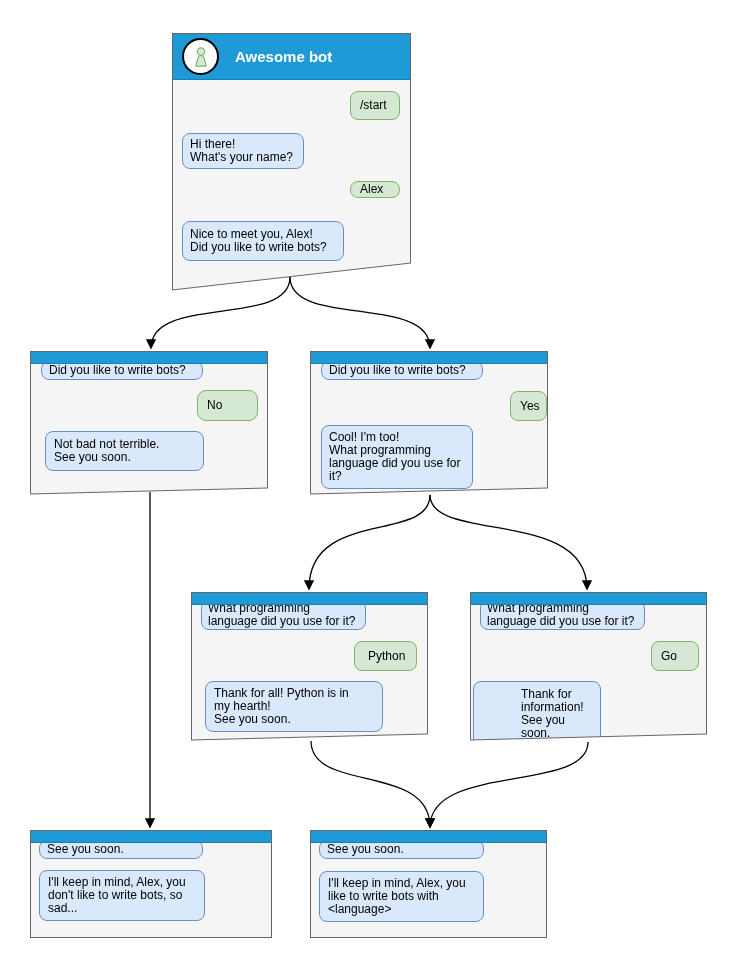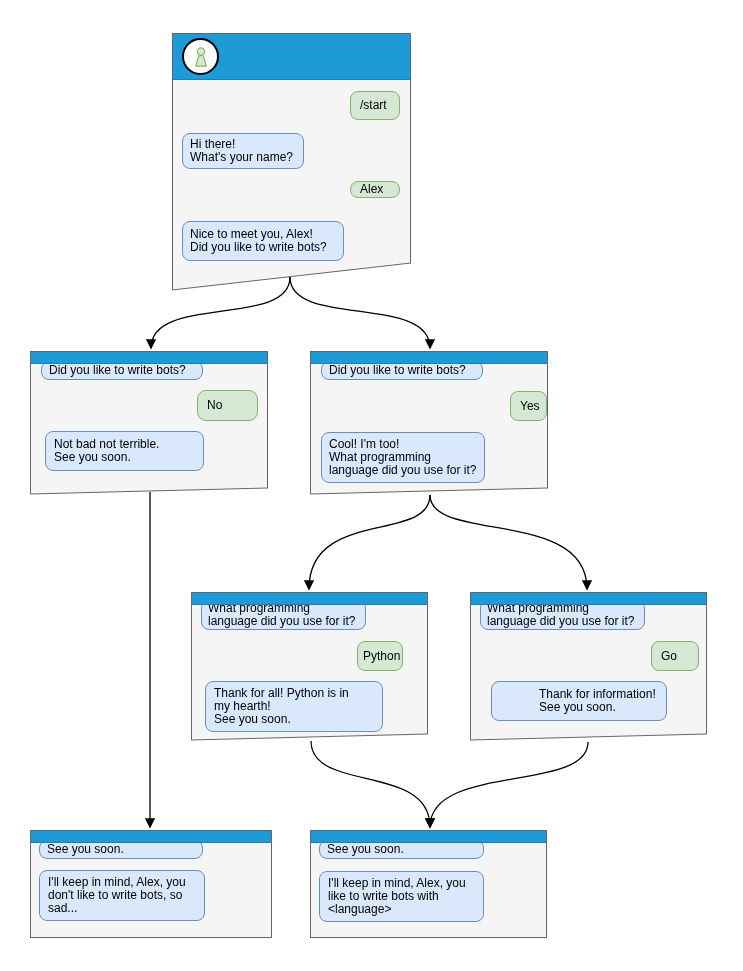--- a/index.html
+++ b/index.html
@@ -32,20 +32,21 @@
 
   <div class="node torn" style="left:172px;top:33px;width:239px;height:257px;
               clip-path:polygon(0 0,239px 0,239px 230px,0 257px);">
     <div class="titlebar">
       <div class="avatar">
         <svg width="26" height="26" viewBox="0 0 24 24">
           <circle cx="12" cy="7" r="3.4" fill="#d5e8d4" stroke="#82b366" stroke-width="1.1"></circle>
           <path d="M12 10.6 c 1.9 0 2.7 1.3 3 2.7 L16.7 20.5 H7.3 L9 13.3 c 0.3 -1.4 1.1 -2.7 3 -2.7 Z" fill="#d5e8d4" stroke="#82b366" stroke-width="1.1"></path>
         </svg>
       </div>
+      <div class="title">Awesome bot</div>
     </div>
     <div class="bubble user" style="right:10px;top:57px;width:50px;height:29px;text-align:right;">/start</div>
     <div class="bubble bot" style="left:9px;top:99px;width:122px;padding:4px 7px;">Hi there!
 What's your name?</div>
     <div class="bubble user" style="right:10px;top:147px;width:50px;height:17px;">Alex</div>
     <div class="bubble bot" style="left:9px;top:187px;width:162px;padding:6px 7px;">Nice to meet you, Alex!
 Did you like to write bots?</div>
   </div>
 
   <div class="node torn" style="left:30px;top:351px;width:238px;height:143px;
@@ -55,43 +56,43 @@
     <div class="bubble user" style="right:9px;top:38px;width:61px;height:31px;border-radius:9px;">No</div>
     <div class="bubble bot" style="left:14px;top:79px;width:159px;">Not bad not terrible.
 See you soon.</div>
   </div>
 
   <div class="node torn" style="left:310px;top:351px;width:238px;height:143px;
               clip-path:polygon(0 0,238px 0,238px 137px,0 143px);">
     <div class="strip"></div>
     <div class="bubble bot" style="left:10px;top:9px;width:162px;padding:2px 7px;">Did you like to write bots?</div>
     <div class="bubble user" style="right:0;top:39px;width:37px;height:30px;">Yes</div>
-    <div class="bubble bot" style="left:10px;top:80px;width:164px;padding:5px 7px;">Cool! I'm too!
+    <div class="bubble bot" style="left:10px;top:73px;width:152px;padding:5px 7px;">Cool! I'm too!
 What programming
 language did you use for it?</div>
   </div>
 
   <div class="node torn" style="left:191px;top:592px;width:237px;height:148px;
               clip-path:polygon(0 0,237px 0,237px 142px,0 148px);">
     <div class="strip"></div>
     <div class="bubble bot" style="left:9px;top:7px;width:165px;padding:1px 6px;">What programming
 language did you use for it?</div>
-    <div class="bubble user" style="right:24px;top:48px;width:46px;height:30px;padding:0 5px;">Python</div>
+    <div class="bubble user" style="right:10px;top:48px;width:63px;height:30px;padding:0 13px;">Python</div>
     <div class="bubble bot" style="left:13px;top:88px;width:178px;padding:5px 8px;">Thank for all! Python is in
 my hearth!
 See you soon.</div>
   </div>
 
   <div class="node torn" style="left:470px;top:592px;width:237px;height:148px;
               clip-path:polygon(0 0,237px 0,237px 142px,0 148px);">
     <div class="strip"></div>
     <div class="bubble bot" style="left:9px;top:7px;width:165px;padding:1px 6px;">What programming
 language did you use for it?</div>
     <div class="bubble user" style="right:7px;top:48px;width:48px;height:30px;">Go</div>
-    <div class="bubble bot" style="left:20px;top:88px;width:176px;padding-left:47px;">Thank for information!
+    <div class="bubble bot" style="left:2px;top:88px;width:128px;padding-left:47px;">Thank for information!
 See you soon.</div>
   </div>
 
   <div class="node" style="left:30px;top:830px;width:242px;height:108px;">
     <div class="strip"></div>
     <div class="bubble bot" style="left:8px;top:9px;width:164px;padding:2px 7px;">See you soon.</div>
     <div class="bubble bot" style="left:8px;top:39px;width:166px;padding:5px 8px;">I'll keep in mind, Alex, you
 don't like to write bots, so
 sad...</div>
   </div>

